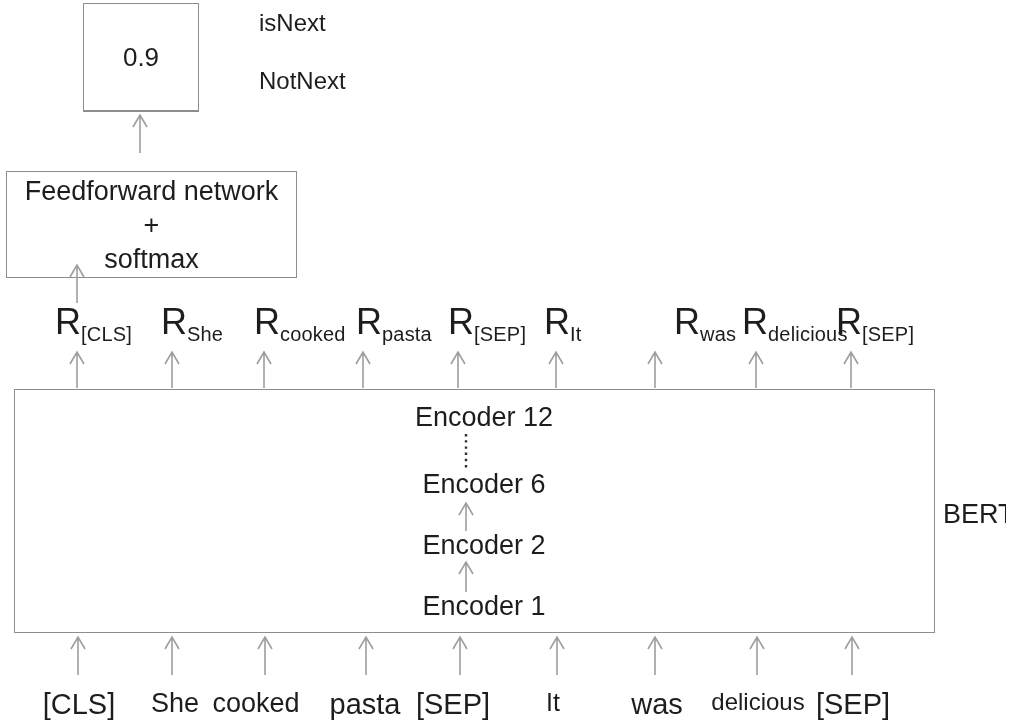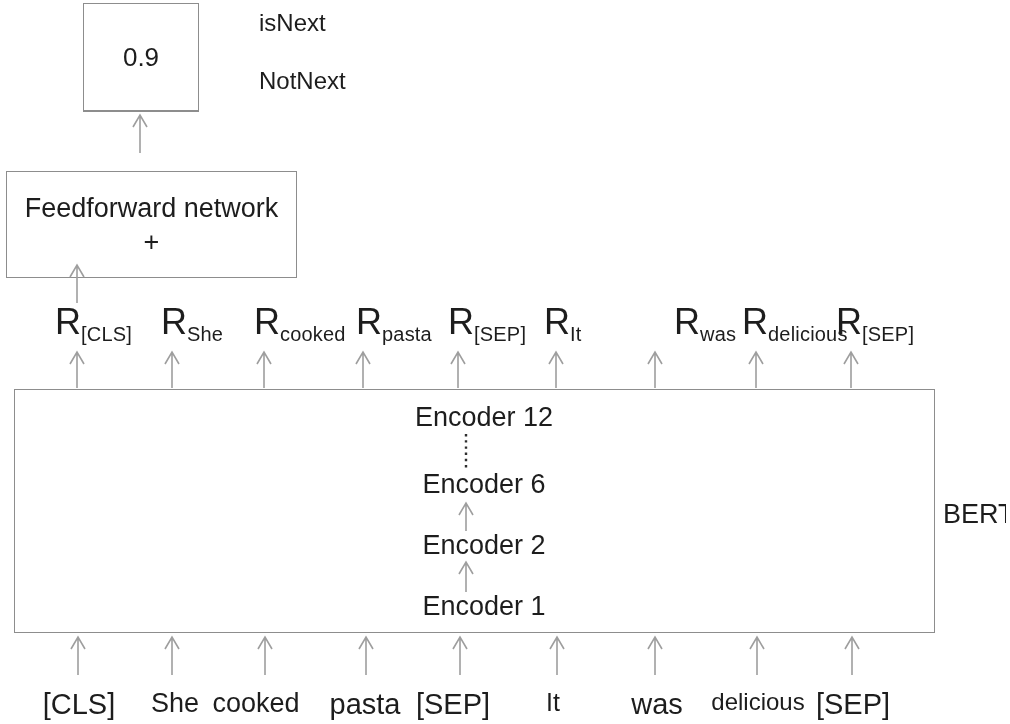--- a/index.html
+++ b/index.html
@@ -72,20 +72,21 @@
     <div class="pred-row first">
       <span>0.9</span>
     </div>
   </div>
   <div class="abs pred-label" style="top:11px">isNext</div>
   <div class="abs pred-label" style="top:69px">NotNext</div>
 
   <div class="abs ffn-box">
     <div class="ffn-line">Feedforward network</div>
     <div class="ffn-line">+</div>
+    <div class="ffn-line">softmax</div>
   </div>
 
   <div class="abs bert-box"></div>
   <div id="encoder-labels">
       <div class="abs encoder-label" style="top: 404px;">Encoder 12</div>
       <div class="abs encoder-label" style="top: 471px;">Encoder 6</div>
       <div class="abs encoder-label" style="top: 532px; text-align: right;">Encoder 2</div>
       <div class="abs encoder-label" style="top: 593px;">Encoder 1</div>
     </div>
   <div class="abs bert-label">BERT</div>

